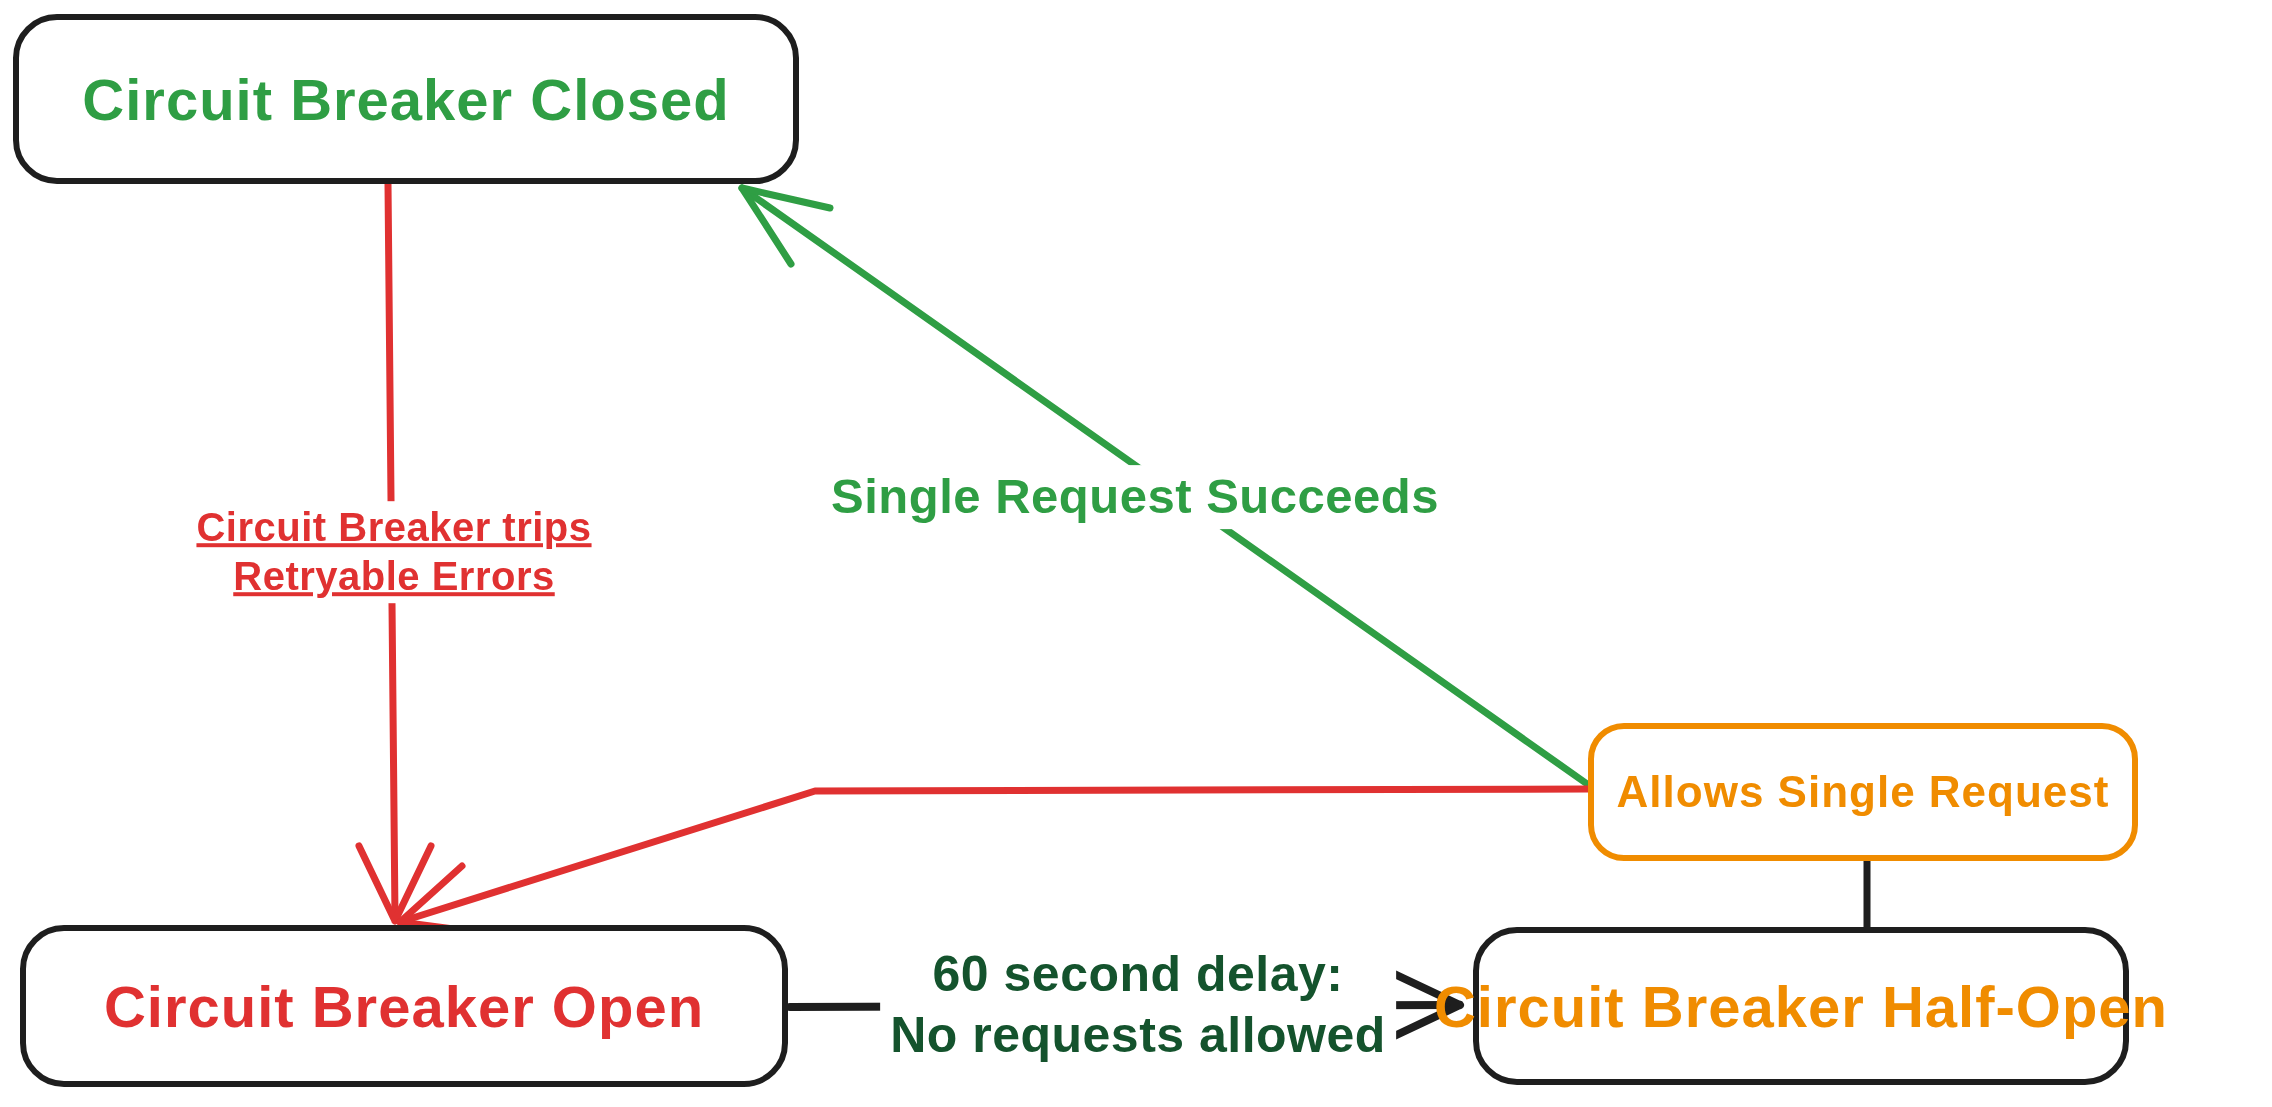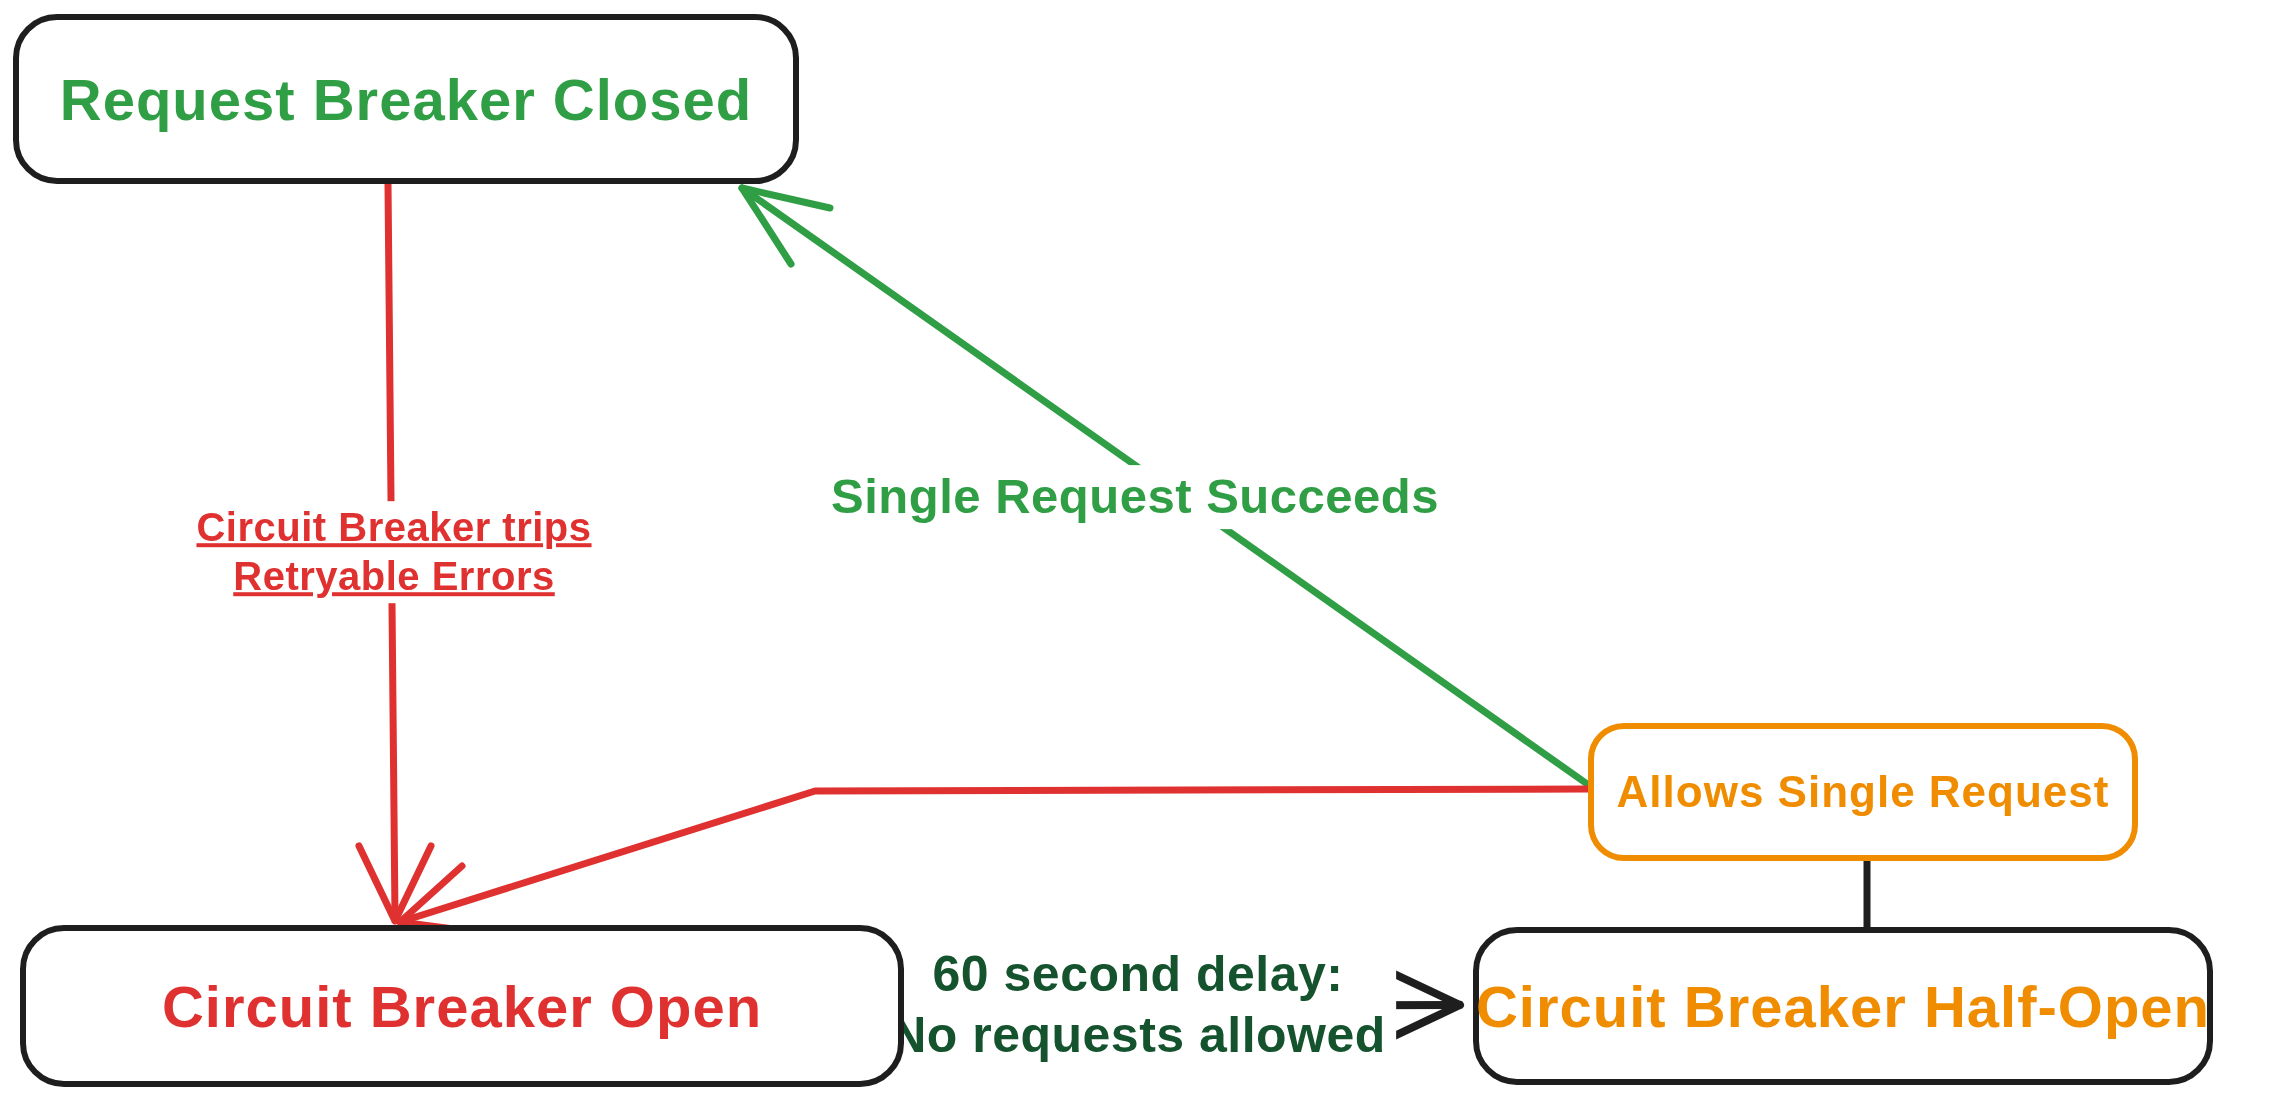--- a/index.html
+++ b/index.html
@@ -25,22 +25,22 @@
     display: flex;
     align-items: center;
     justify-content: center;
     text-align: center;
     box-sizing: border-box;
     font-weight: 600;
     letter-spacing: 1px;
     white-space: nowrap;
   }
   .node-closed    { left: 13px;   top: 14px;  width: 786px; height: 170px; color: #2f9e44; font-size: 58px; }
-  .node-open      { left: 20px;   top: 925px; width: 884px; height: 162px; color: #e03131; font-size: 58px; }
-  .node-halfopen  { left: 1473px; top: 927px; width: 740px; height: 158px; color: #f08c00; font-size: 58px; }
+  .node-open      { left: 20px;   top: 925px; width: 768px; height: 162px; color: #e03131; font-size: 58px; }
+  .node-halfopen  { left: 1473px; top: 927px; width: 656px; height: 158px; color: #f08c00; font-size: 58px; }
   .node-allows    {
     left: 1588px; top: 723px; width: 550px; height: 138px;
     color: #f08c00; font-size: 44px;
     border: 6px solid #f08c00; border-radius: 36px;
   }
   
   .edge-label {
     position: absolute;
     transform: translate(-50%, -50%);
     background: #ffffff;
@@ -92,21 +92,21 @@
   </div>
 
   <div class="edge-label label-succeeds">Single Request Succeeds</div>
 
 
   <div class="edge-label label-delay">
     <div>60 second delay:</div>
     <div>No requests allowed</div>
   </div>
 
-  <div class="node node-closed">Request Breaker Closed</div>
+  <div class="node node-closed">Circuit Breaker Closed</div>
 
   <div class="node node-open">Circuit Breaker Open</div>
 
   <div class="node node-halfopen">Circuit Breaker Half-Open</div>
 
   <div class="node node-allows">Allows Single Request</div>
 
 </div>
 
 </body></html>

